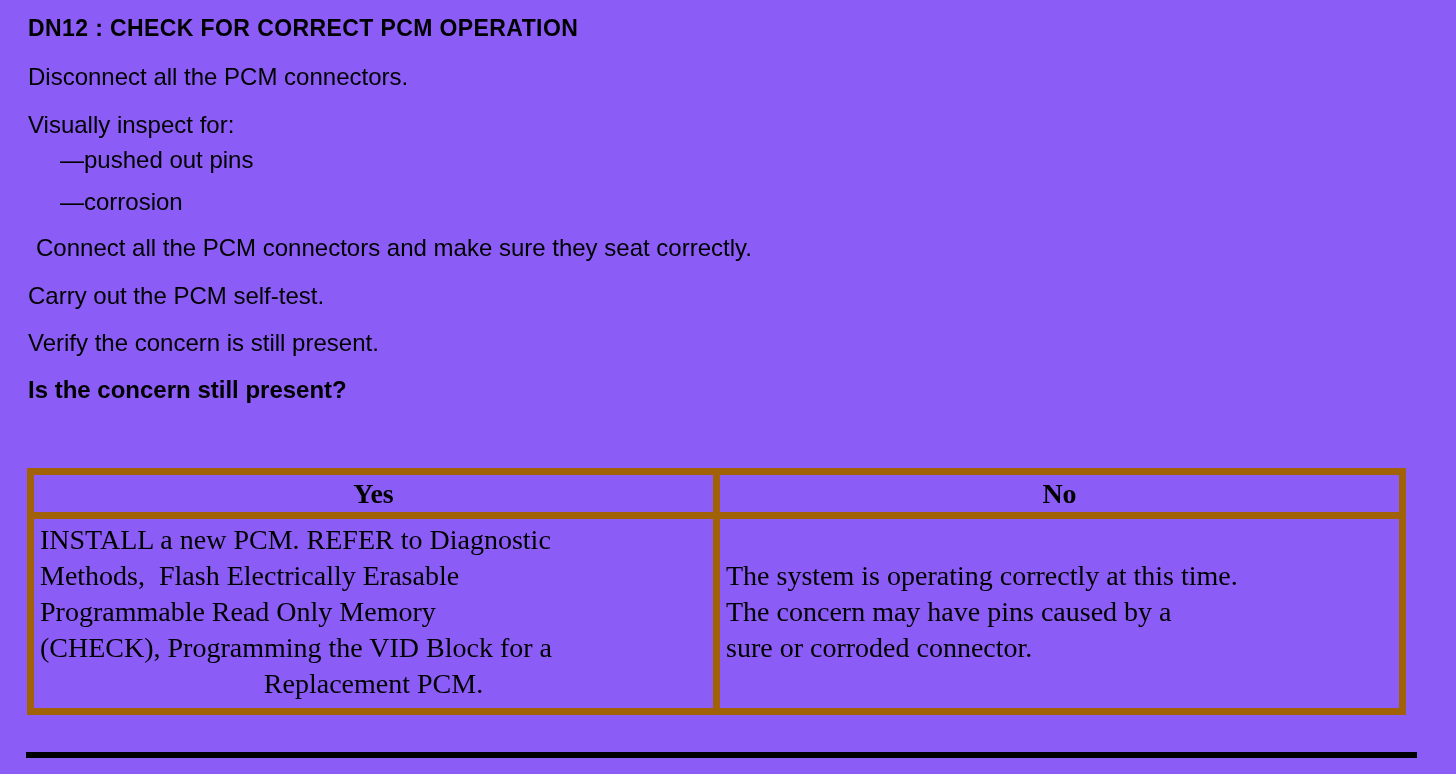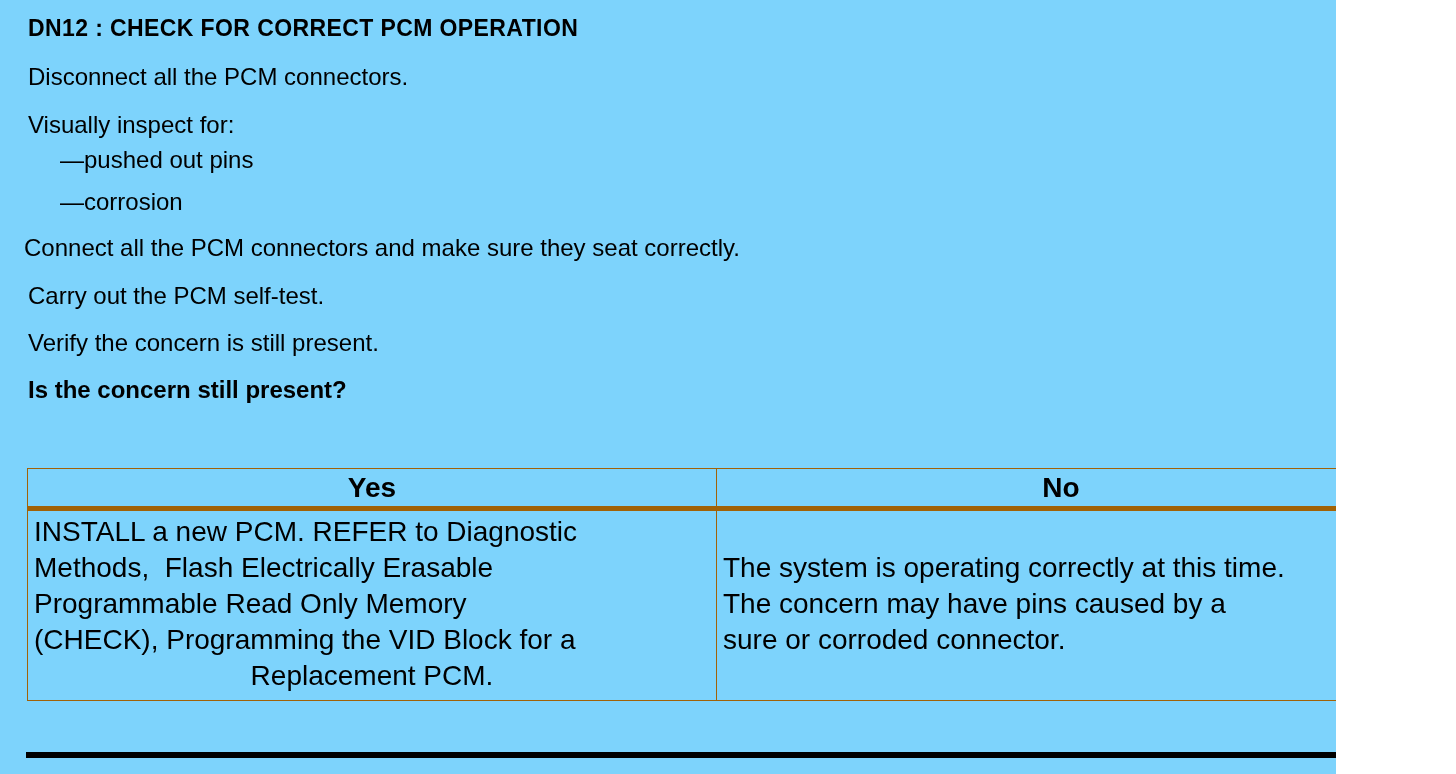--- a/index.html
+++ b/index.html
@@ -2,56 +2,57 @@
 <html><head>
 <meta charset="utf-8">
 <style>
   html, body {
     margin: 0;
     padding: 0;
     background: #ffffff;
   }
   .page {
     position: relative;
-    width: 1336px;
+    width: 1456px;
     height: 774px;
-    background: #7dd3fc;
+    background: #8b5cf6;
     color: #000000;
     font-family: "Liberation Sans", sans-serif;
     overflow: hidden;
   }
   .abs { position: absolute; white-space: nowrap; }
   .heading {
     left: 28px; top: 15px;
     font-size: 23px;
     font-weight: bold;
     letter-spacing: 0.4px;
   }
   .body-text { font-size: 24px; line-height: 30px; }
   .p1 { left: 28px; top: 62px; }
   .p2 { left: 28px; top: 110px; }
   .li1 { left: 60px; top: 145px; }
   .li2 { left: 60px; top: 187px; }
-  .p3 { left: 24px; top: 233px; }
+  .p3 { left: 36px; top: 233px; }
   .p4 { left: 28px; top: 281px; }
   .p5 { left: 28px; top: 328px; }
   .question { left: 28px; top: 375px; font-weight: bold; }
 
   table.decision {
     position: absolute;
     left: 27px; top: 468px;
     width: 1379px;
     border-collapse: collapse;
     table-layout: fixed;
   }
   table.decision th,
   table.decision td {
-    border: 1px solid #a16207;
+    border: 7px solid #a16207;
     font-size: 28px;
     width: 50%;
+    font-family: Liberation Serif, serif;
   }
   table.decision th {
     height: 37px;
     font-weight: bold;
     text-align: center;
     border-bottom-width: 5px;
     padding: 0;
   }
   table.decision td {
     height: 180px;

